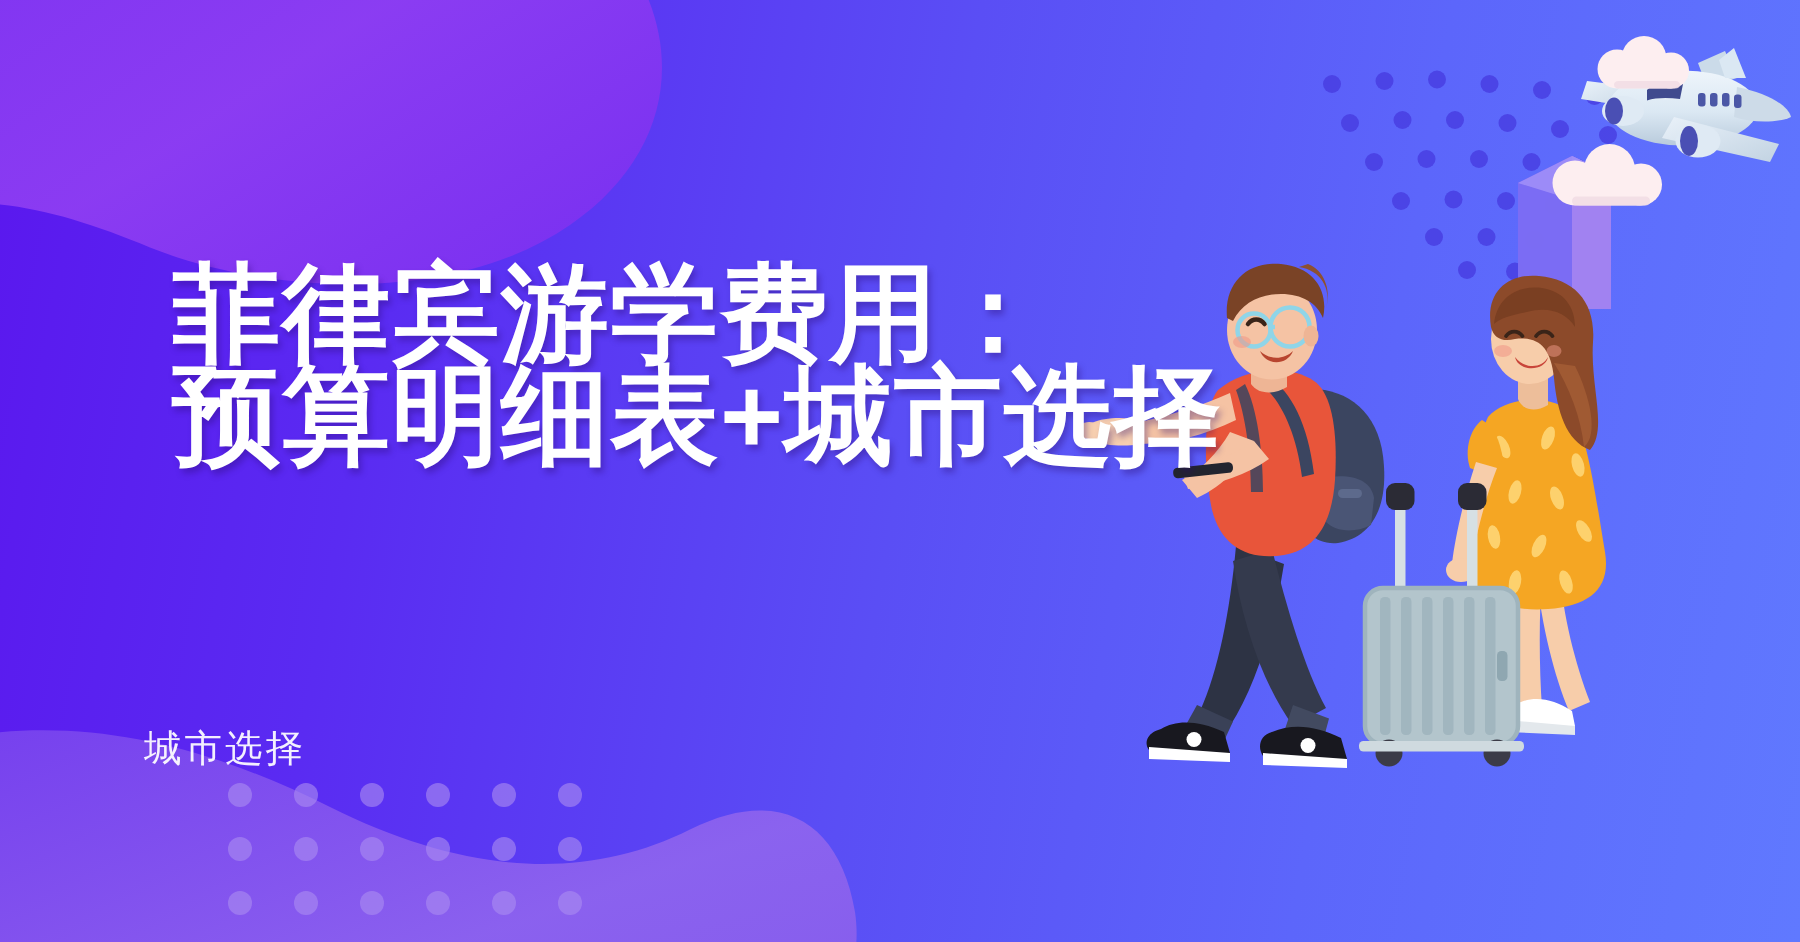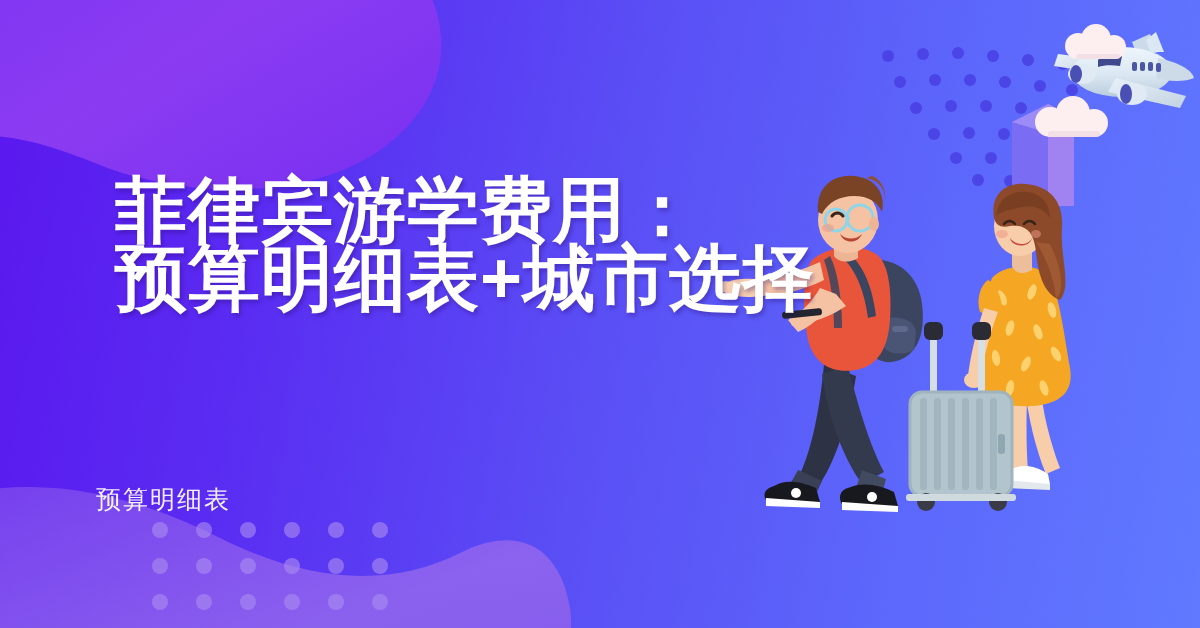--- a/index.html
+++ b/index.html
@@ -363,15 +363,15 @@
 
       <rect x="4" y="188" width="110" height="7" rx="3" fill="#cfdadf"></rect>
     </svg>
   </div>
 
   <div class="title-wrap">
     <div class="title-line">菲律宾游学费用：</div>
     <div class="title-line">预算明细表+城市选择</div>
   </div>
 
-  <div class="brand">预算明细表</div>
+  <div class="brand">城市选择</div>
 
 </div>
 
 </body></html>

